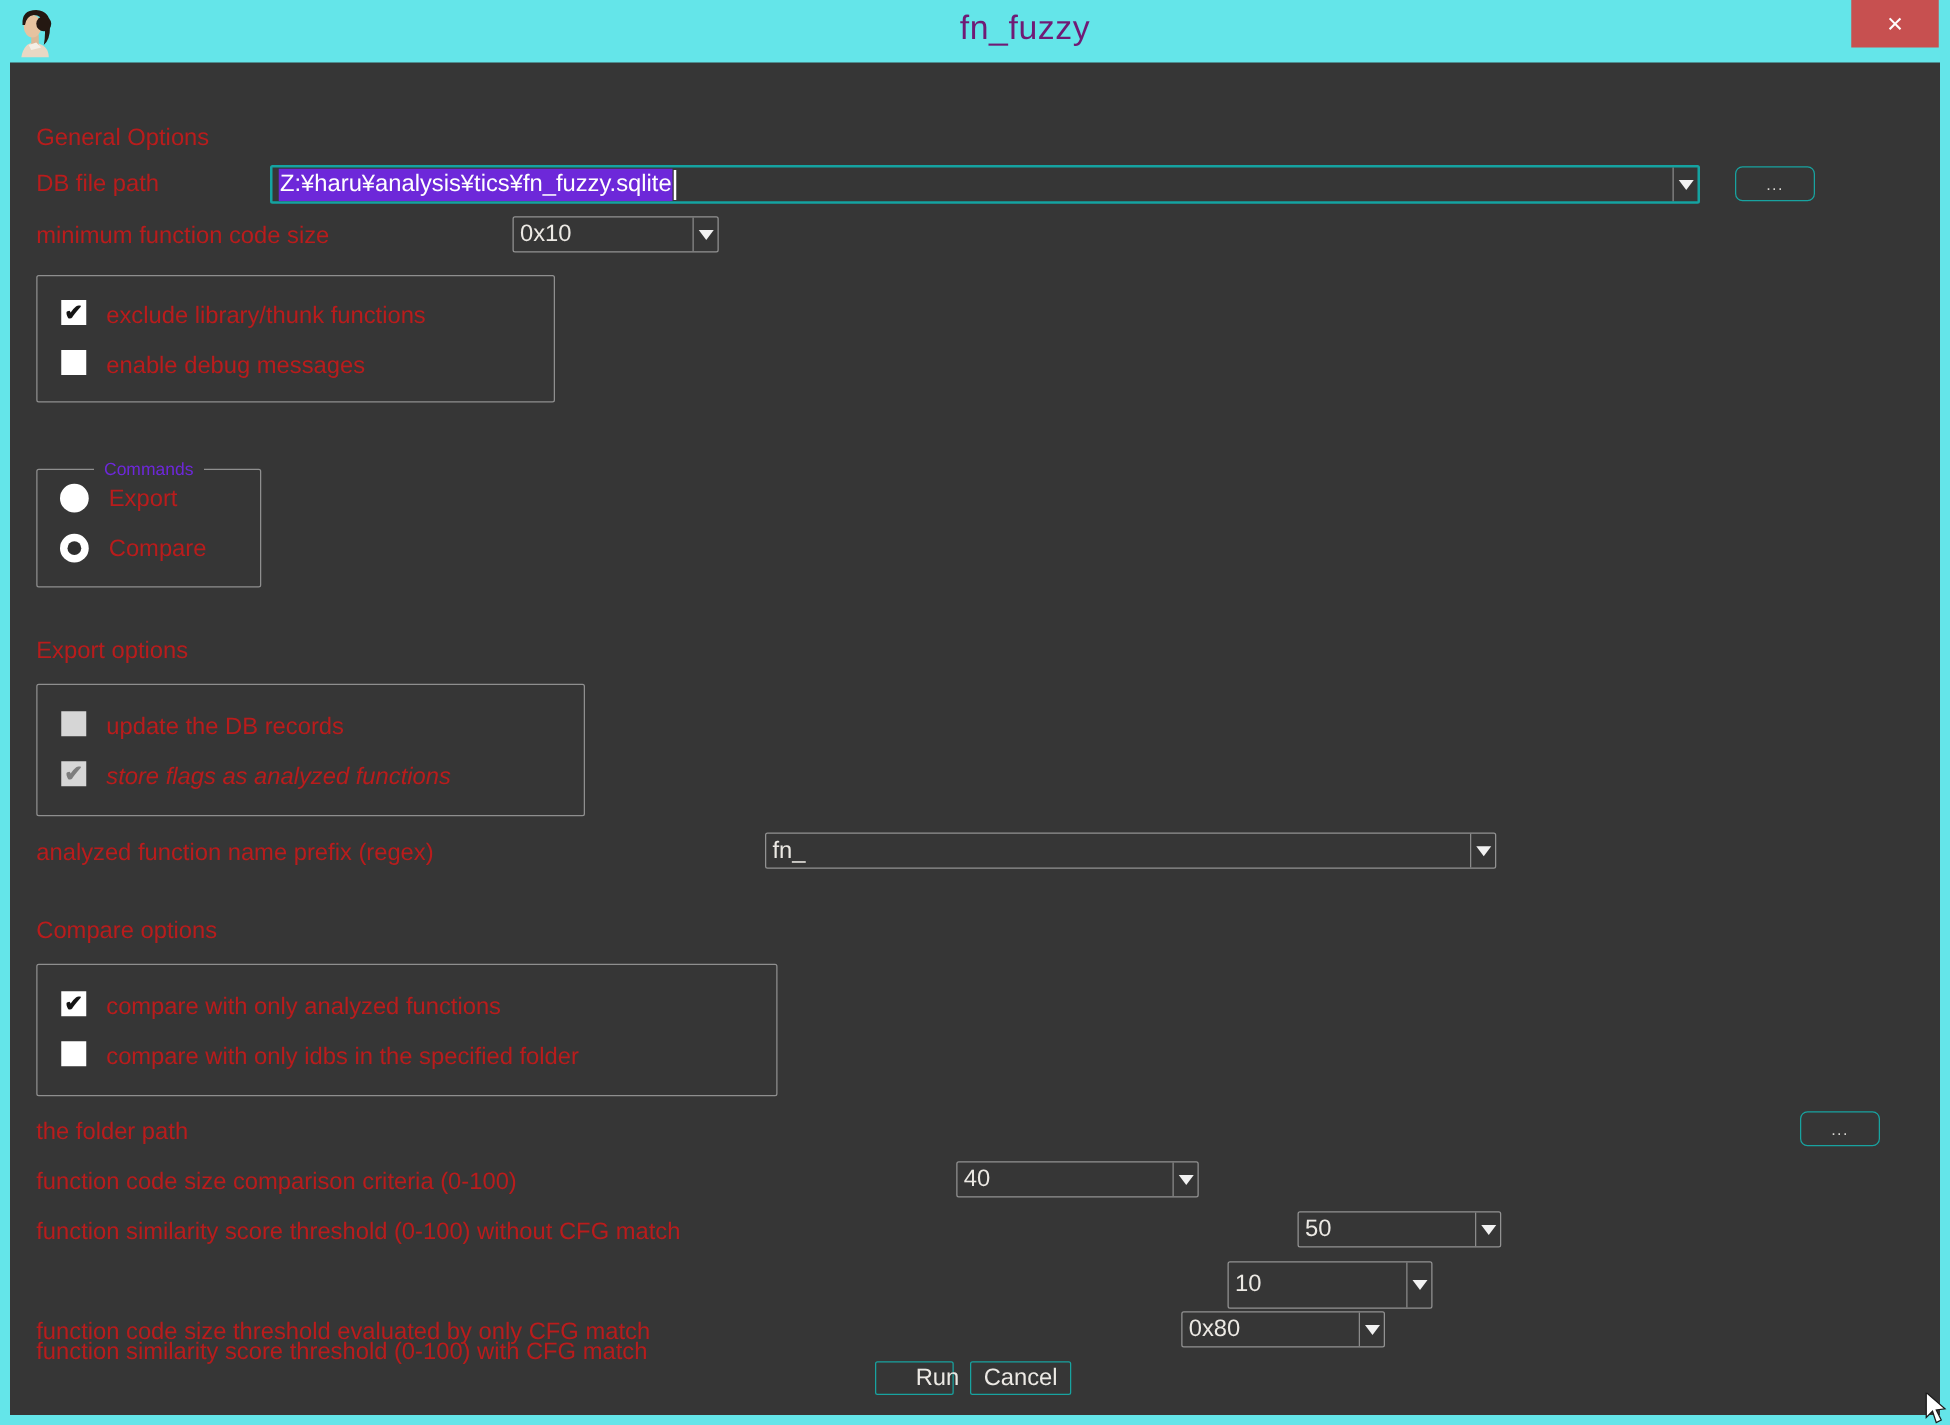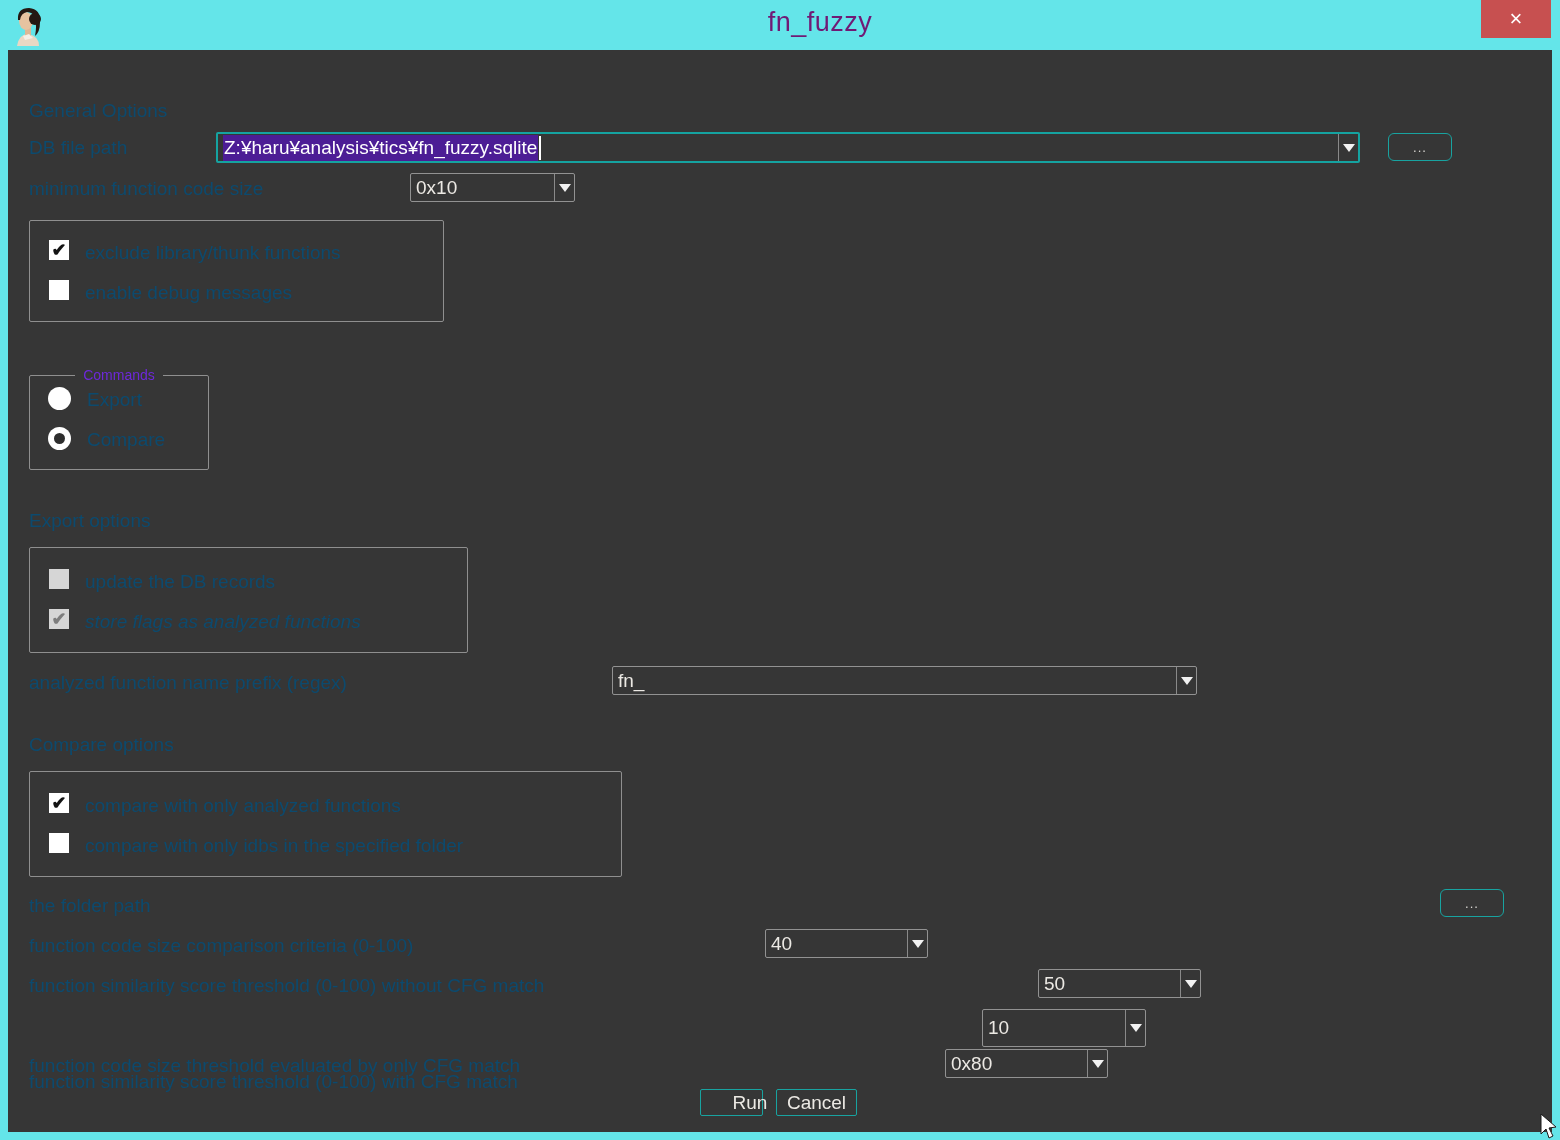--- a/index.html
+++ b/index.html
@@ -16,21 +16,21 @@
     position:absolute; left:0; top:7px; width:100%; text-align:center;
     font-size:27px; color:#701a75; letter-spacing:0.5px;margin-left:40px;
   }
   .app-icon { position:absolute; left:13px; top:6px; }
   .close-btn {
     position:absolute; left:1481px; top:0; width:70px; height:38px;
     background:#c75050; color:#ffffff; display:flex; align-items:center;
     justify-content:center; font-size:22px; cursor:default;
   }
   .lbl {
-    position:absolute; font-size:19px; line-height:23px; color:#0c4a6e;
+    position:absolute; font-size:19px; line-height:23px; color:#b91c1c;
     white-space:nowrap;
   }
   .groupbox {
     position:absolute; border:1px solid #8f8f8f; border-radius:2px;
     box-sizing:border-box;
   }
   fieldset.groupbox { padding:0; margin:0; background:transparent; }
   fieldset.groupbox legend {
     margin:12px auto; padding:0 8px; font-size:14px; line-height:23px;
     color:#6d28d9;
@@ -65,21 +65,21 @@
     font-size:19px; color:#ece9e4; white-space:nowrap; overflow:hidden;
   }
   .combo .arrow-box {
     width:19px; border-left:1px solid #8a8a8a; display:flex;
     align-items:center; justify-content:center; flex:none;
   }
   .tri {
     width:0; height:0; border-left:6px solid transparent;
     border-right:6px solid transparent; border-top:8px solid #f2f2f2;
   }
-  .sel { background:#4c1d95; color:#ffffff; padding:2px 1px; }
+  .sel { background:#6d28d9; color:#ffffff; padding:2px 1px; }
   .caret { display:inline-block; width:2px; height:24px; background:#ffffff; margin-left:1px; }
   .btn {
     position:absolute; background:#363636; border:1px solid #18a3a0;
     border-radius:2px; color:#ece9e4; font-size:19px; display:flex;
     align-items:center; justify-content:center; box-sizing:border-box;
     cursor:default;
   }
   .browse {
     border-radius:6px; font-size:13px; letter-spacing:1px; color:#d8d6d2;
   }
@@ -160,21 +160,21 @@
   <div class="groupbox" style="left:29px;top:771px;width:593px;height:106px;"></div>
   <span class="checkbox checked" style="left:49px;top:793px;"></span>
   <div class="lbl" style="left:85px;top:794px;">compare with only analyzed functions</div>
   <span class="checkbox" style="left:49px;top:833px;"></span>
   <div class="lbl" style="left:85px;top:834px;">compare with only idbs in the specified folder</div>
 
   <div class="lbl" style="left:29px;top:894px;">the folder path</div>
   <div class="btn browse" style="left:1440px;top:889px;width:64px;height:28px;">...</div>
 
   <div class="lbl" style="left:29px;top:934px;">function code size comparison criteria (0-100)</div>
-  <div class="combo" style="left:765px;top:929px;width:163px;height:29px;">
+  <div class="combo" style="left:765px;top:929px;width:194px;height:29px;">
     <div class="val">40</div>
     <div class="arrow-box">
       <span class="tri"></span>
     </div>
   </div>
 
   <div class="lbl" style="left:29px;top:974px;">function similarity score threshold (0-100) without CFG match</div>
   <div class="combo" style="left:1038px;top:969px;width:163px;height:29px;">
     <div class="val">50</div>
     <div class="arrow-box">

